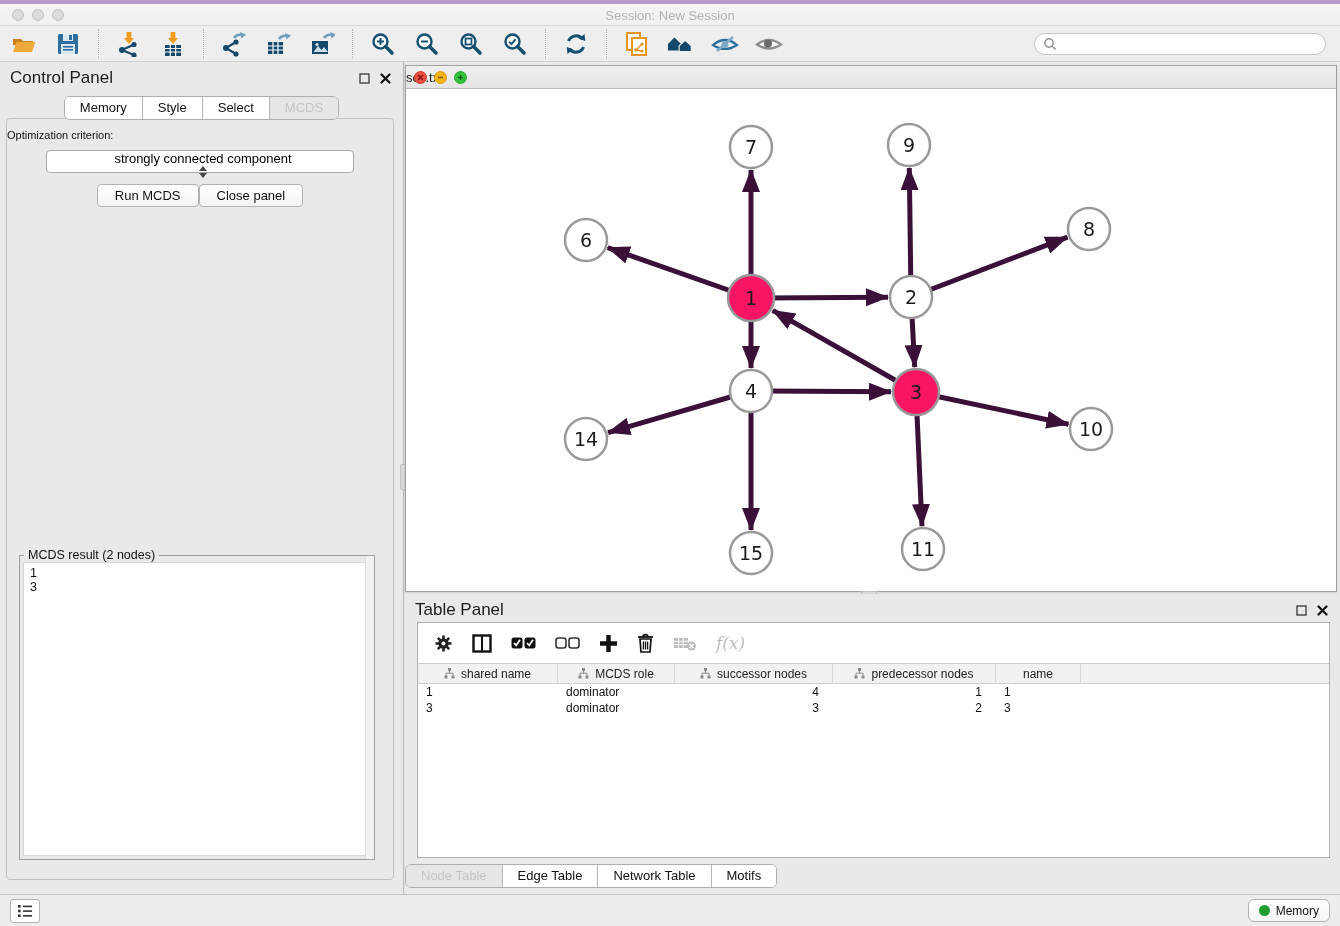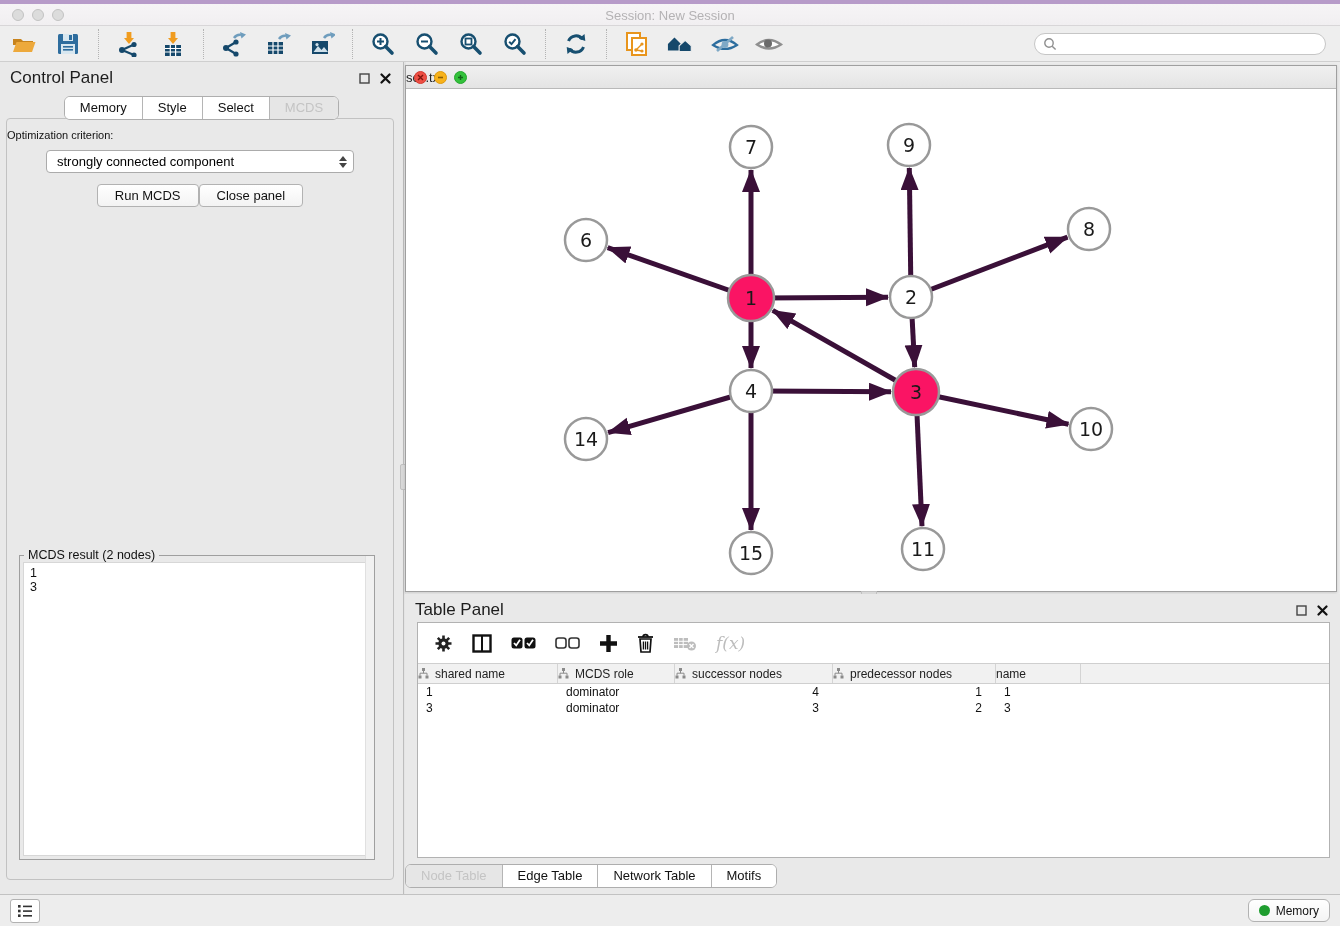--- a/index.html
+++ b/index.html
@@ -39,21 +39,21 @@
   .seg { display:inline-flex; border:1px solid #aeaeae; border-radius:6px; overflow:hidden; background:#fff; }
   .seg .tab { height:22px; line-height:22px; padding:0 15px; font-size:13px; color:#111; background:#fff;
     border-right:1px solid #b5b5b5; cursor:default; }
   .seg .tab:last-child { border-right:none; }
   .seg .tab.sel-dim { background:#e6e6e6; color:#c4c4c4; }
 
   .cp-box { position:absolute; left:6px; right:9px; top:56px; bottom:14px; background:#e9e9e9;
     border:1px solid #c2c2c2; border-radius:4px; }
   .opt-label { margin-top:10px; text-align:left; font-size:11px; color:#111; }
   .dropdown { margin:9px auto 0; width:308px; height:23px; background:#fff; border:1px solid #ababab; border-radius:4px;
-    display:flex; align-items:center; padding:0 4px 0 10px; font-size:13px; }
+    display:flex; align-items:center; padding:0 4px 0 10px; font-size:13px;flex-direction:column; }
   .dropdown .dval { flex:1; }
   .stepper { width:13px; display:flex; flex-direction:column; align-items:center; gap:2px; }
   .stepper .up { width:0; height:0; border-left:4px solid transparent; border-right:4px solid transparent; border-bottom:5px solid #444; }
   .stepper .down { width:0; height:0; border-left:4px solid transparent; border-right:4px solid transparent; border-top:5px solid #444; }
   .btn-row { margin-top:11px; display:flex; justify-content:center; }
   .pbtn { height:23px; padding:0 17px; font-size:13px; color:#111; background:linear-gradient(#ffffff,#f3f3f3);
     border:1px solid #b2b2b2; border-radius:4px; display:flex; align-items:center; }
 
   .result-group { position:absolute; left:12px; right:18px; top:436px; bottom:19px; border:1px solid #9f9f9f; }
   .result-legend { position:absolute; top:-8px; left:4px; background:#e9e9e9; padding:0 4px; font-size:12.5px; color:#111; }
@@ -73,21 +73,21 @@
   .tl.green { left:48px; background:#33c13b; border:1px solid #24a72e; }
   .net-canvas { position:absolute; left:0; top:23px; width:930px; height:502px; background:#fff; }
   .h-grip { position:absolute; left:455px; bottom:-5px; width:16px; height:5px; background:#d9d9d9; border:1px solid #c0c0c0; }
 
   
   .table-panel { position:absolute; left:405px; top:532px; width:935px; height:300px; background:#e9e9e9; }
   .tp-box { position:absolute; left:12px; right:10px; top:28px; bottom:36px; background:#fff; border:1px solid #b2b2b2; }
   .tp-toolbar { height:40px; display:flex; align-items:center; gap:19px; padding-left:16px; }
   .fx { font-family:"DejaVu Serif", serif; font-style:italic; font-size:17px; color:#bdbdbd; }
   .thead { display:flex; height:21px; background:#f1f1f1; border-top:1px solid #cfcfcf; border-bottom:1px solid #cfcfcf; }
-  .th { display:flex; align-items:center; gap:6px; font-size:12px; color:#222;
+  .th { display:flex; align-items:center; justify-content:center; gap:6px; font-size:12px; color:#222;
     border-right:1px solid #d4d4d4; }
   .trow { display:flex; height:16px; align-items:center; font-size:12px; color:#111; }
   .td { overflow:hidden; white-space:nowrap; }
   .td.l { text-align:left; padding-left:8px; }
   .td.r { text-align:right; padding-right:14px; }
 
   .tp-tabs { position:absolute; left:0; bottom:6px; width:100%; display:flex; }
 
   
   .statusbar { position:absolute; left:0; top:894px; width:1340px; height:32px; background:#ededed; border-top:1px solid #c2c2c2; }

